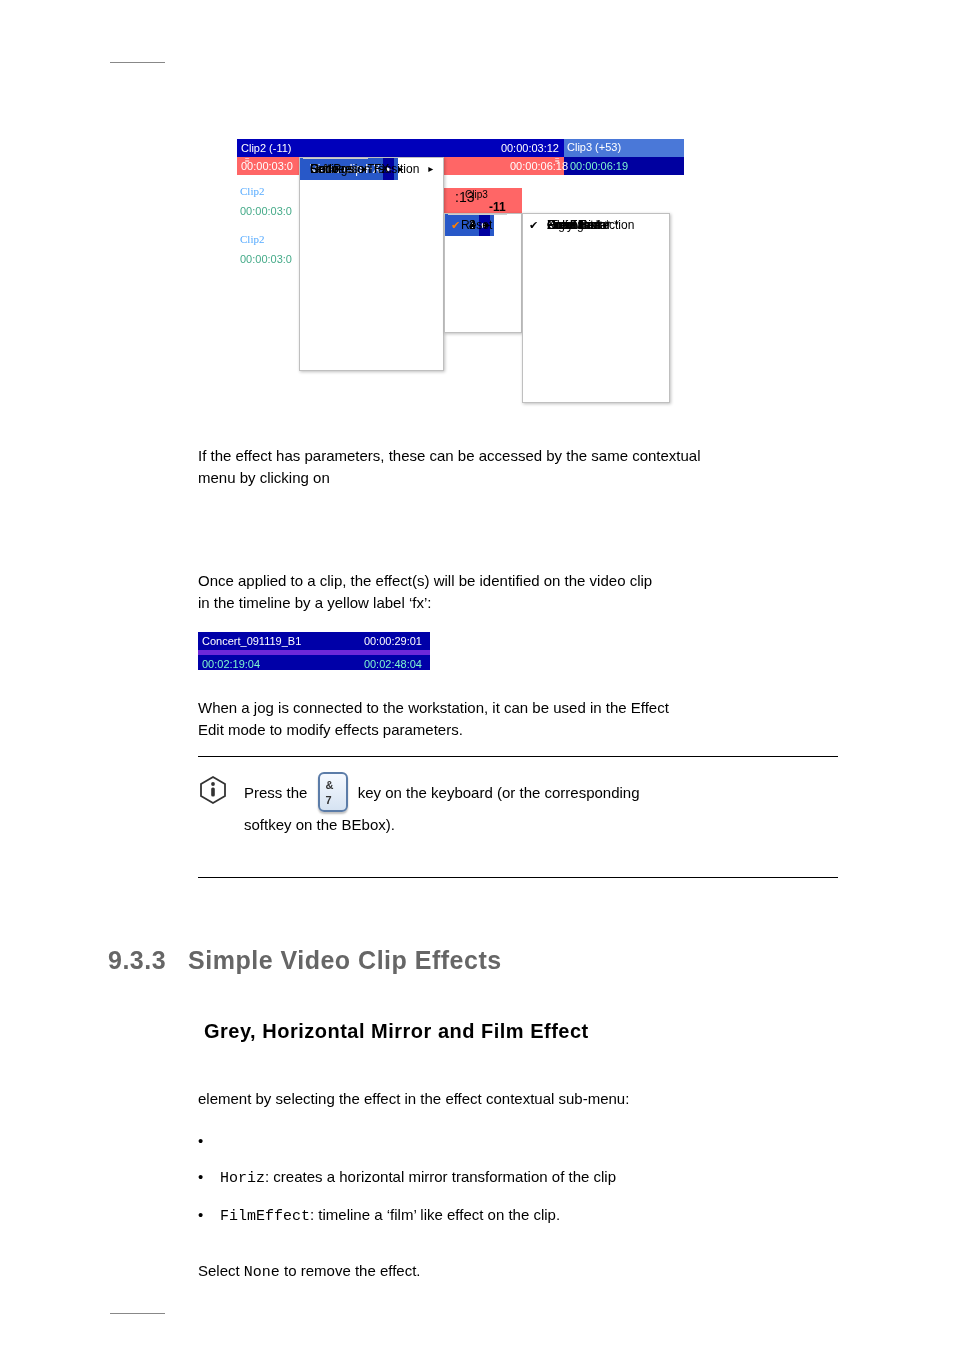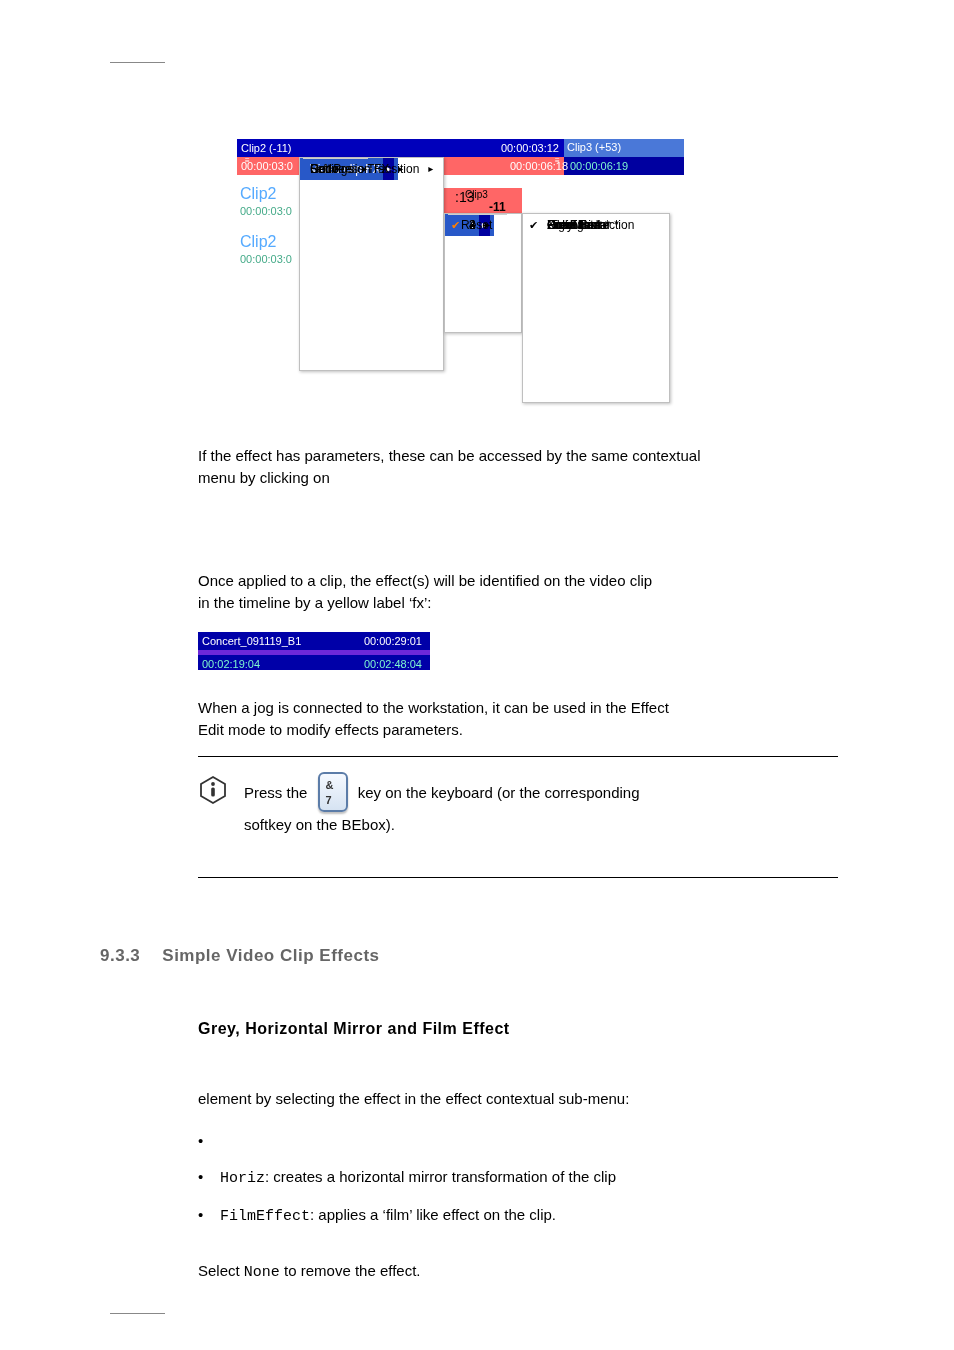--- a/index.html
+++ b/index.html
@@ -25,21 +25,21 @@
   .sshot div { position: absolute; }
   .clip {
     color: #fff;
     padding: 2px 3px;
     font-size: 11px;
     line-height: 12px;
     white-space: nowrap;
   }
   .timeline-header { background: #0000bb; }
   .red { background: #ff6666; }
-  .track-label { color: #55aaff; font-size: 16px; }
+  .track-label { color: #55aaff; font-size: 11px; font-family: Liberation Serif, serif; }
   .track-tc { color: #44aa88; font-size: 11px; }
 
   .menu {
     background: #fff;
     border: 1px solid #bfbfbf;
     box-shadow: 1px 1px 3px rgba(0,0,0,.25);
   }
   .menu-item {
     position: relative;
     height: 22px;
@@ -116,29 +116,29 @@
     top: -2px;
     margin: 0 6px;
   }
   .key87 span { position: absolute; left: 6px; font-size: 11px; font-weight: bold; color: #333; }
   .key87 .kand { top: 3px; }
   .key87 .kseven { top: 18px; }
 
   
   .h-section {
     position: absolute;
-    left: 100px; top: 946px;
-    font-size: 17px; font-weight: bold; color: #666;
+    left: 108px; top: 946px;
+    font-size: 25px; font-weight: bold; color: #666;
     letter-spacing: 0.5px;
   }
   .h-section .num { margin-right: 22px; }
   .h-sub {
     position: absolute;
-    left: 198px; top: 1020px;
-    font-size: 16px; font-weight: bold; color: #000;
+    left: 204px; top: 1020px;
+    font-size: 20px; font-weight: bold; color: #000;
     letter-spacing: 0.5px;
   }
   .bottom-hr { position: absolute; left: 110px; top: 1313px; width: 55px; border-top: 1px solid #888; }
 </style>
 </head>
 <body>
 
 <div class="top-hr"></div>
 
 <div class="sshot">
@@ -263,21 +263,21 @@
 <div class="para" style="top:1130px;">
   <div class="bullet-row">
       <span class="bullet-dot">•</span>
     </div>
   <div class="bullet-row" style="margin-top:14px;">
       <span class="bullet-dot">•</span>
       <span><span class="label">Horiz</span><span>: creates a horizontal mirror transformation of the clip</span></span>
     </div>
   <div class="bullet-row" style="margin-top:14px;">
       <span class="bullet-dot">•</span>
-      <span><span class="label">FilmEffect</span><span>: applies a ‘film’ like effect on the clip.</span></span>
+      <span><span class="label">FilmEffect</span><span>: timeline a ‘film’ like effect on the clip.</span></span>
     </div>
 </div>
 
 <div class="para" style="top:1260px;">
   Select <span class="label">None</span> to remove the effect.
 </div>
 
 <div class="bottom-hr"></div>
 
 </body></html>

